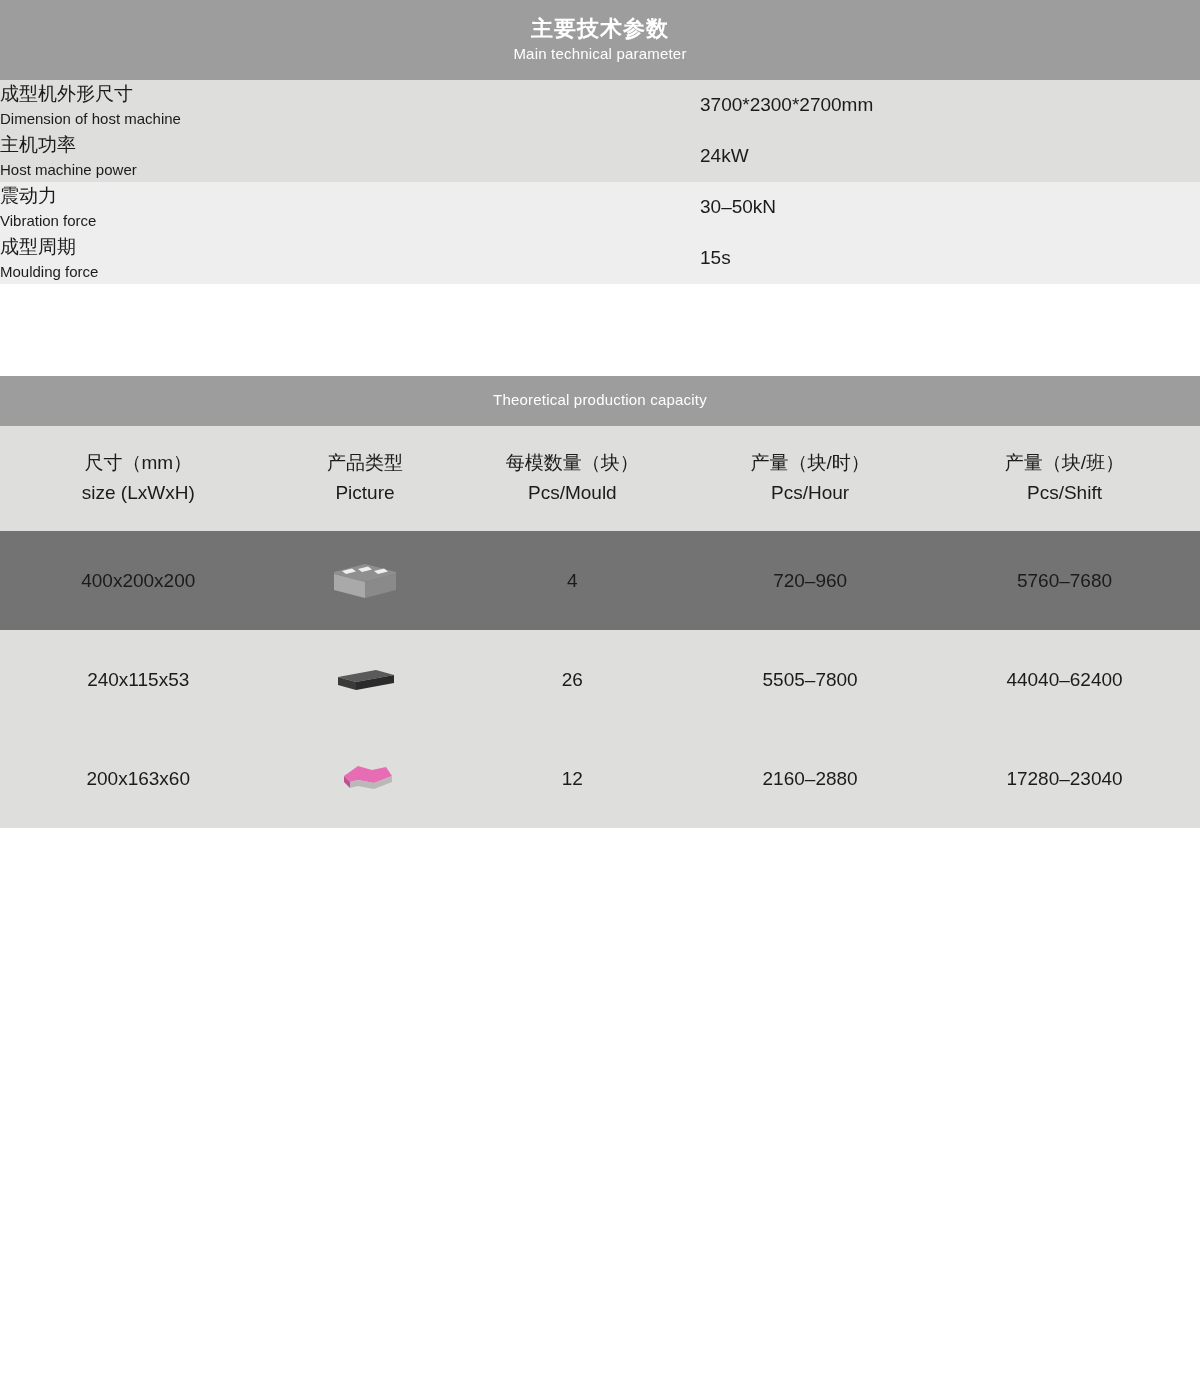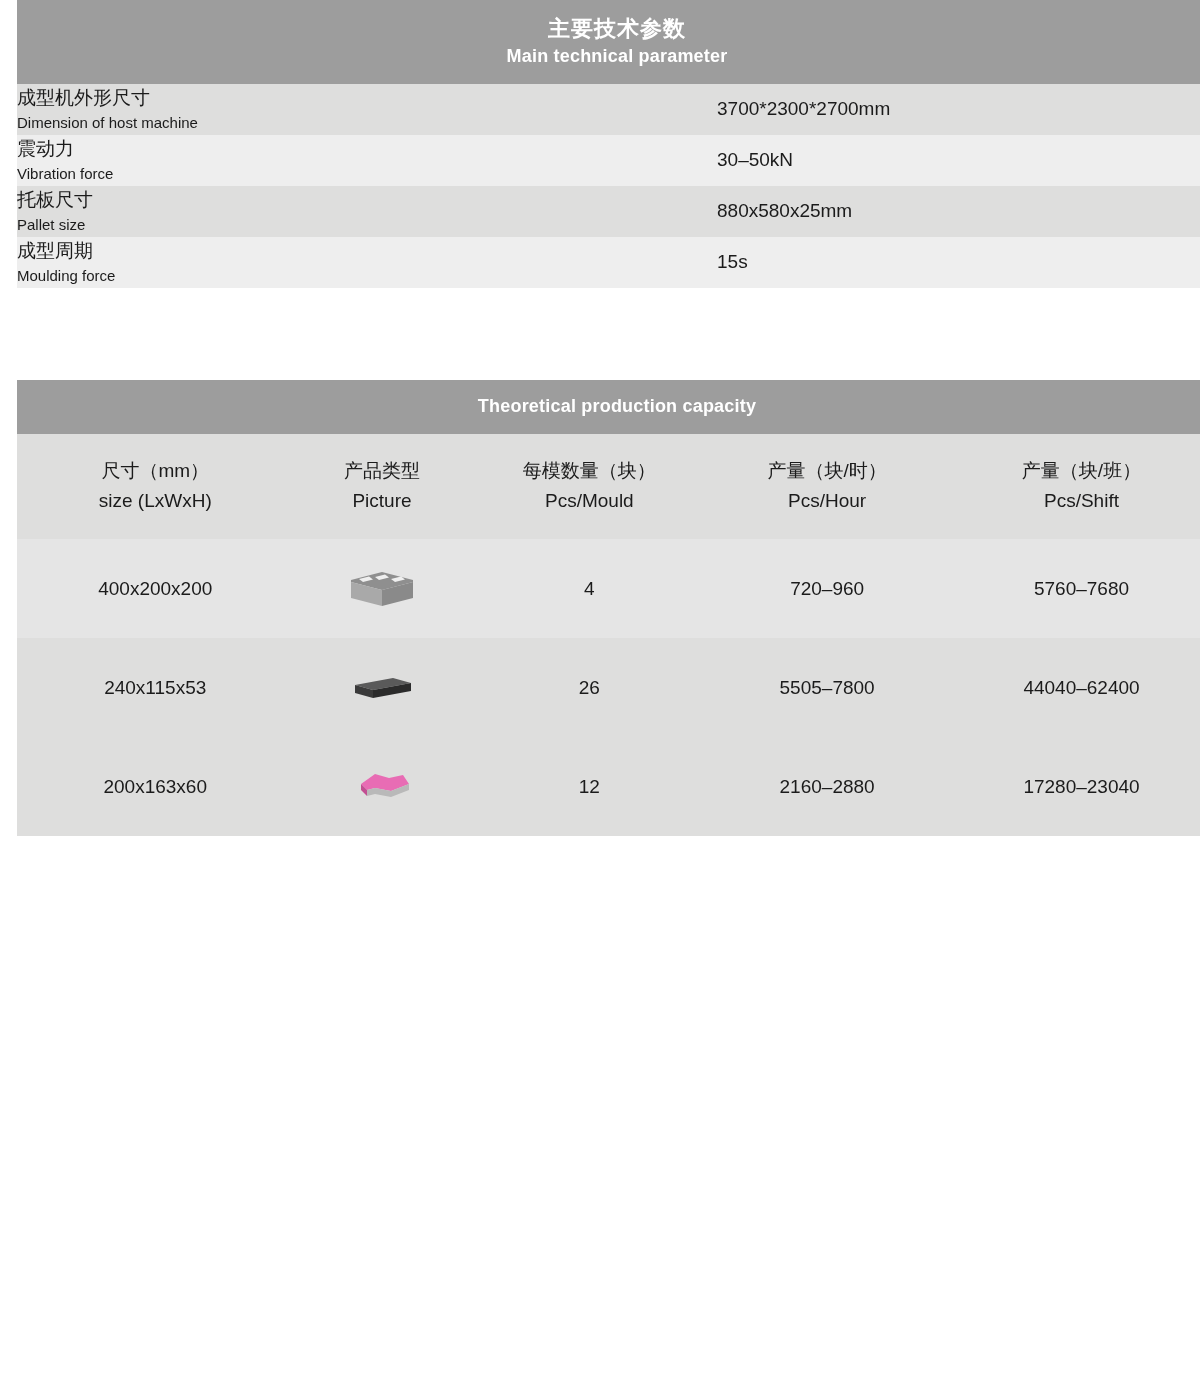--- a/index.html
+++ b/index.html
@@ -11,41 +11,40 @@
   body {
     width: 1200px;
     min-height: 1398px;
     font-family: "Liberation Sans", sans-serif;
     color: #1b1b1b;
   }
 
   .page {
     width: 1200px;
     position: relative;
-    padding-left: 17px;
   }
 
   
   .block { width: 1200px; }
 
   .block-header {
     background: #9d9d9d;
     color: #ffffff;
     text-align: center;
     padding: 14px 0 16px 0;
   }
   .block-header .cn {
     font-size: 22px;
     font-weight: bold;
     line-height: 1.35;
     letter-spacing: 1px;
   }
   .block-header .en {
-    font-size: 18px;
-    font-weight: bold;
+    font-size: 15px;
+    font-weight: normal;
     line-height: 1.35;
     letter-spacing: 0.2px;
   }
 
   
   .spec-table {
     width: 100%;
     border-collapse: collapse;
   }
   .spec-row-a { background: #dededd; }
@@ -94,21 +93,21 @@
   .cap-head-row .cn {
     display: block;
     font-size: 19px;
     line-height: 1.55;
   }
   .cap-head-row .en {
     display: block;
     font-size: 19px;
     line-height: 1.55;
   }
-  .cap-row-a { background: #e5e5e5; }
+  .cap-row-a { background: #737373; }
   .cap-row-b { background: #dededd; }
   .cap-table tbody td {
     font-size: 19px;
     height: 99px;
   }
 
   .col-size { width: 250px; }
   .col-pic  { width: 160px; }
   .col-mould{ width: 215px; margin-top: 28px; }
   .col-hour { width: 215px; }
@@ -136,33 +135,33 @@
 
     <table class="spec-table">
       <tbody>
         <tr class="spec-row-a">
           <td class="spec-label">
             <span class="cn">成型机外形尺寸</span>
             <span class="en">Dimension of host machine</span>
           </td>
           <td class="spec-value">3700*2300*2700mm</td>
         </tr>
+        <tr class="spec-row-a">
+          <td class="spec-label">
+            <span class="cn">主机功率</span>
+            <span class="en">Host machine power</span>
+          </td>
+          <td class="spec-value">24kW</td>
+        </tr>
         <tr class="spec-row-b">
           <td class="spec-label">
             <span class="cn">震动力</span>
             <span class="en">Vibration force</span>
           </td>
           <td class="spec-value">30–50kN</td>
-        </tr>
-        <tr class="spec-row-a">
-          <td class="spec-label">
-            <span class="cn">托板尺寸</span>
-            <span class="en">Pallet size</span>
-          </td>
-          <td class="spec-value">880x580x25mm</td>
         </tr>
         <tr class="spec-row-b">
           <td class="spec-label">
             <span class="cn">成型周期</span>
             <span class="en">Moulding force</span>
           </td>
           <td class="spec-value">15s</td>
         </tr>
       </tbody>
     </table>

